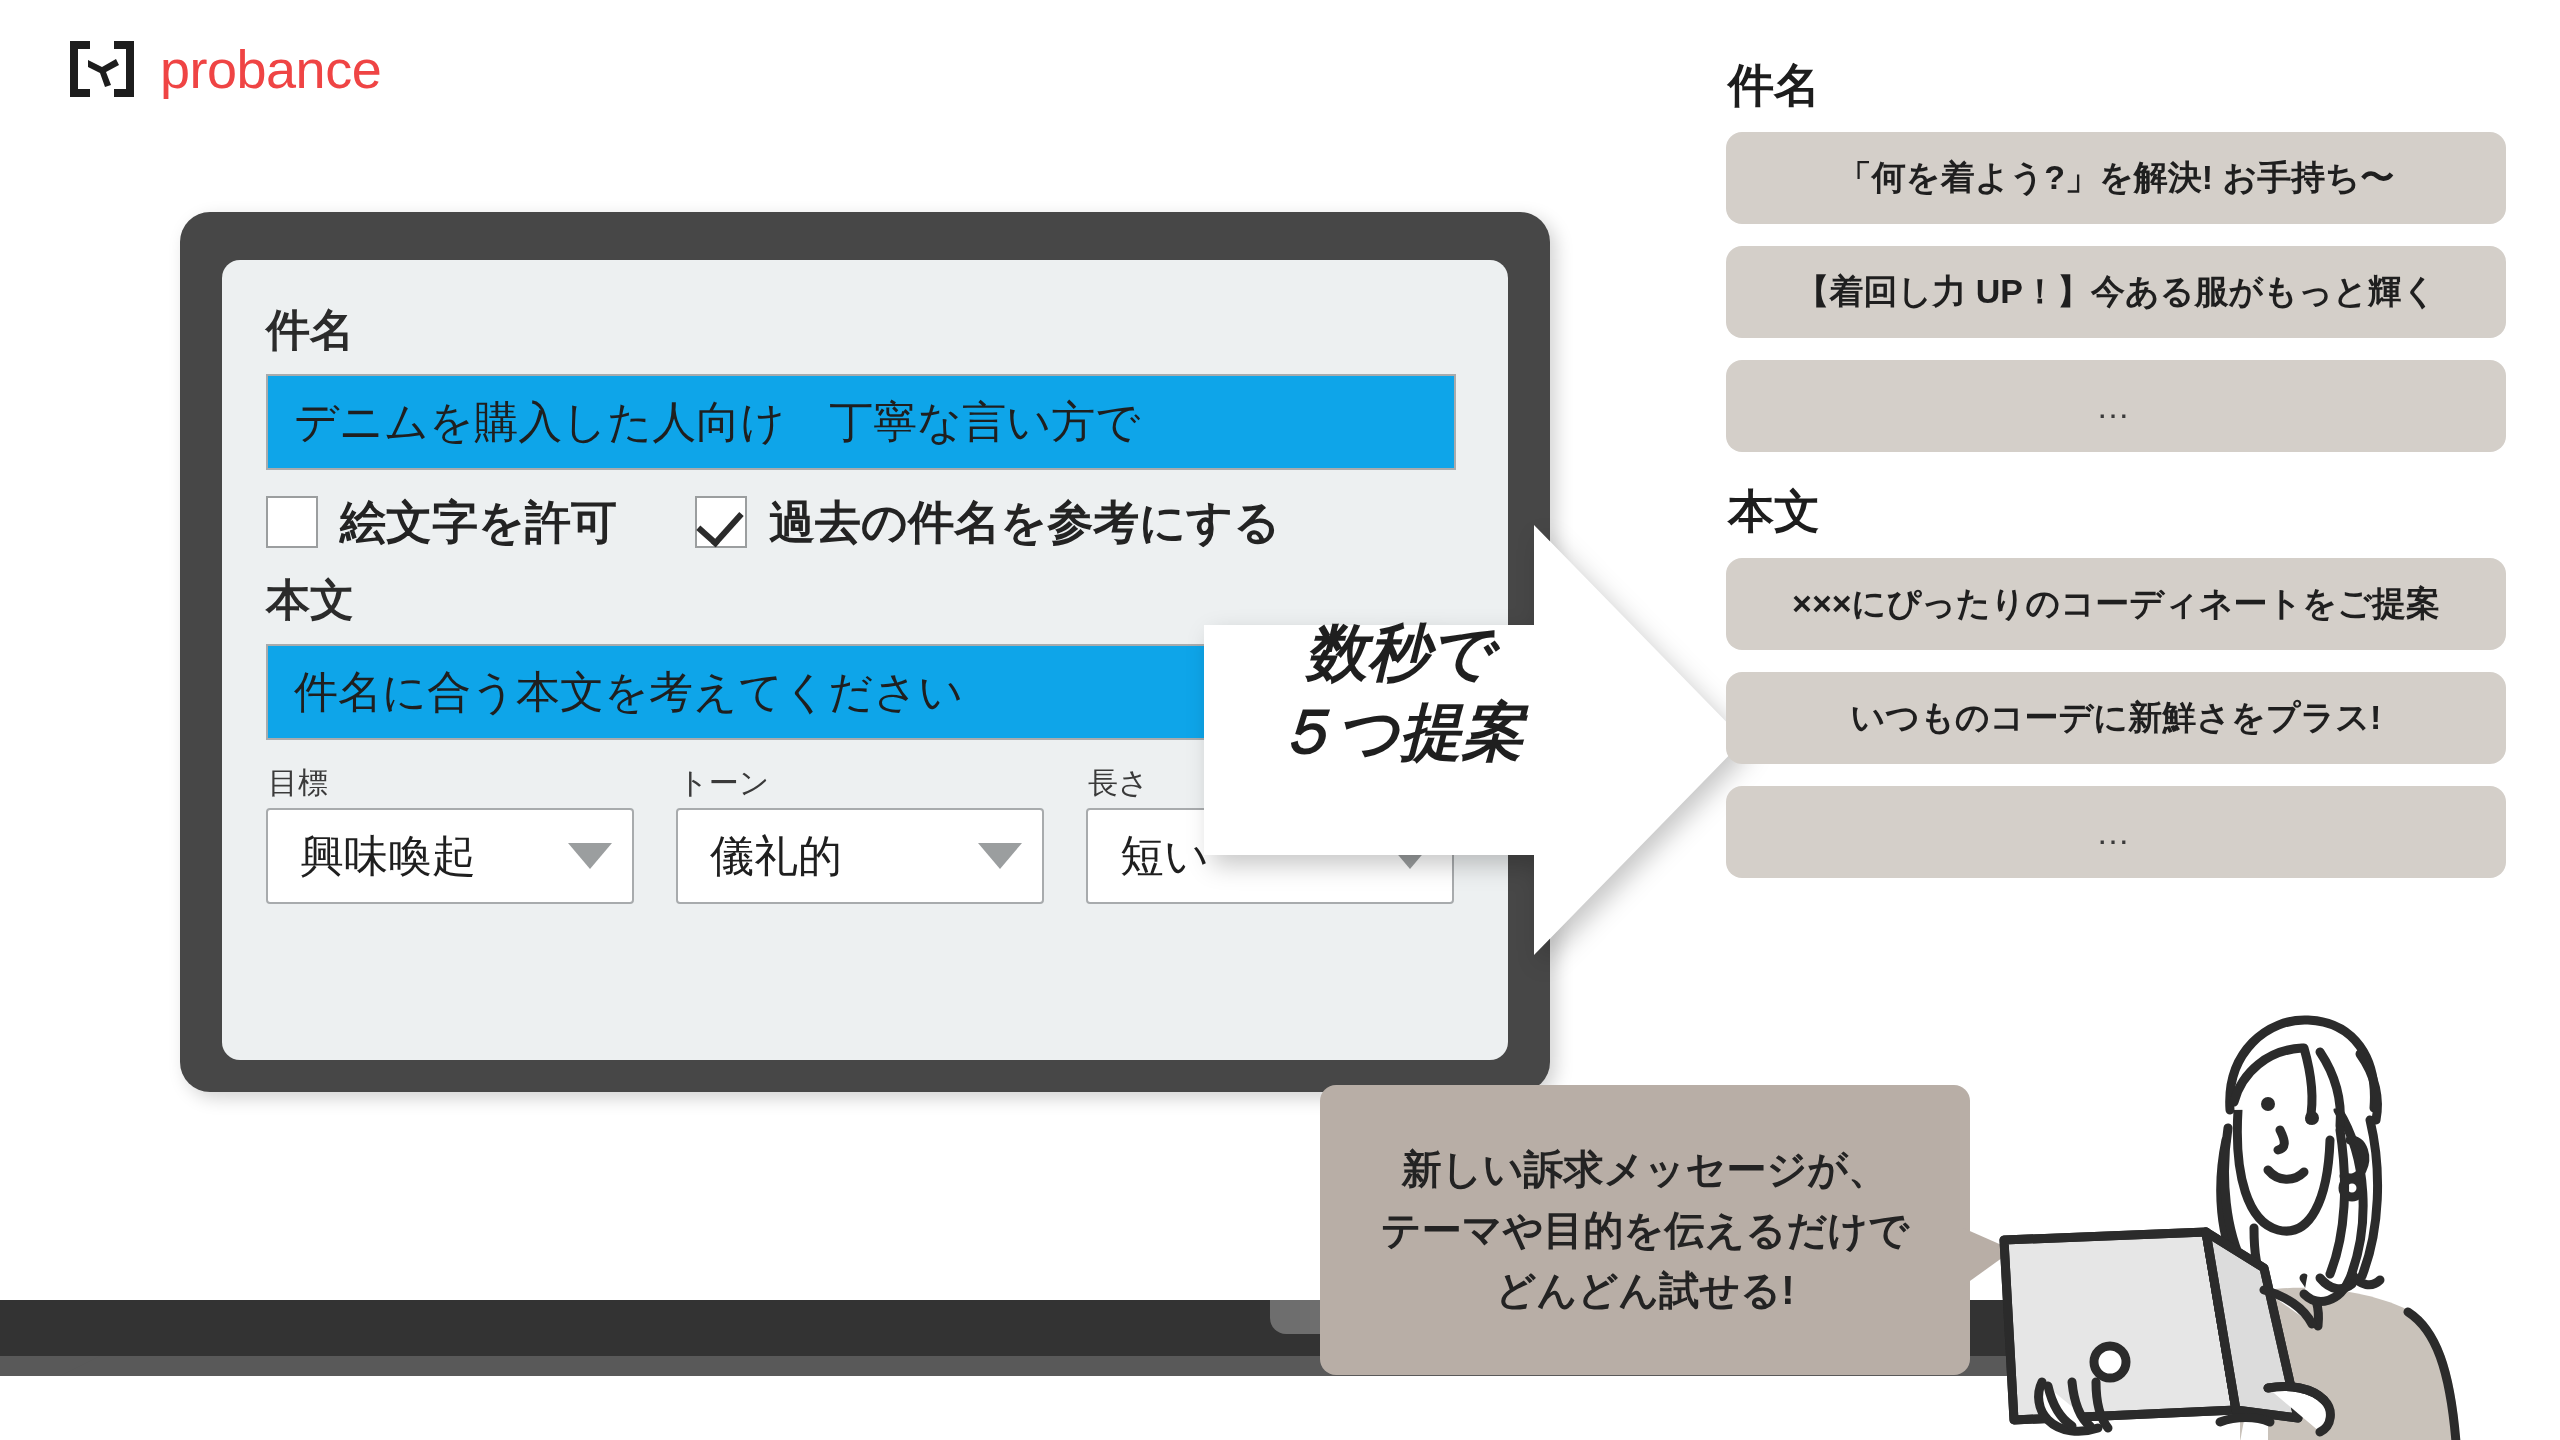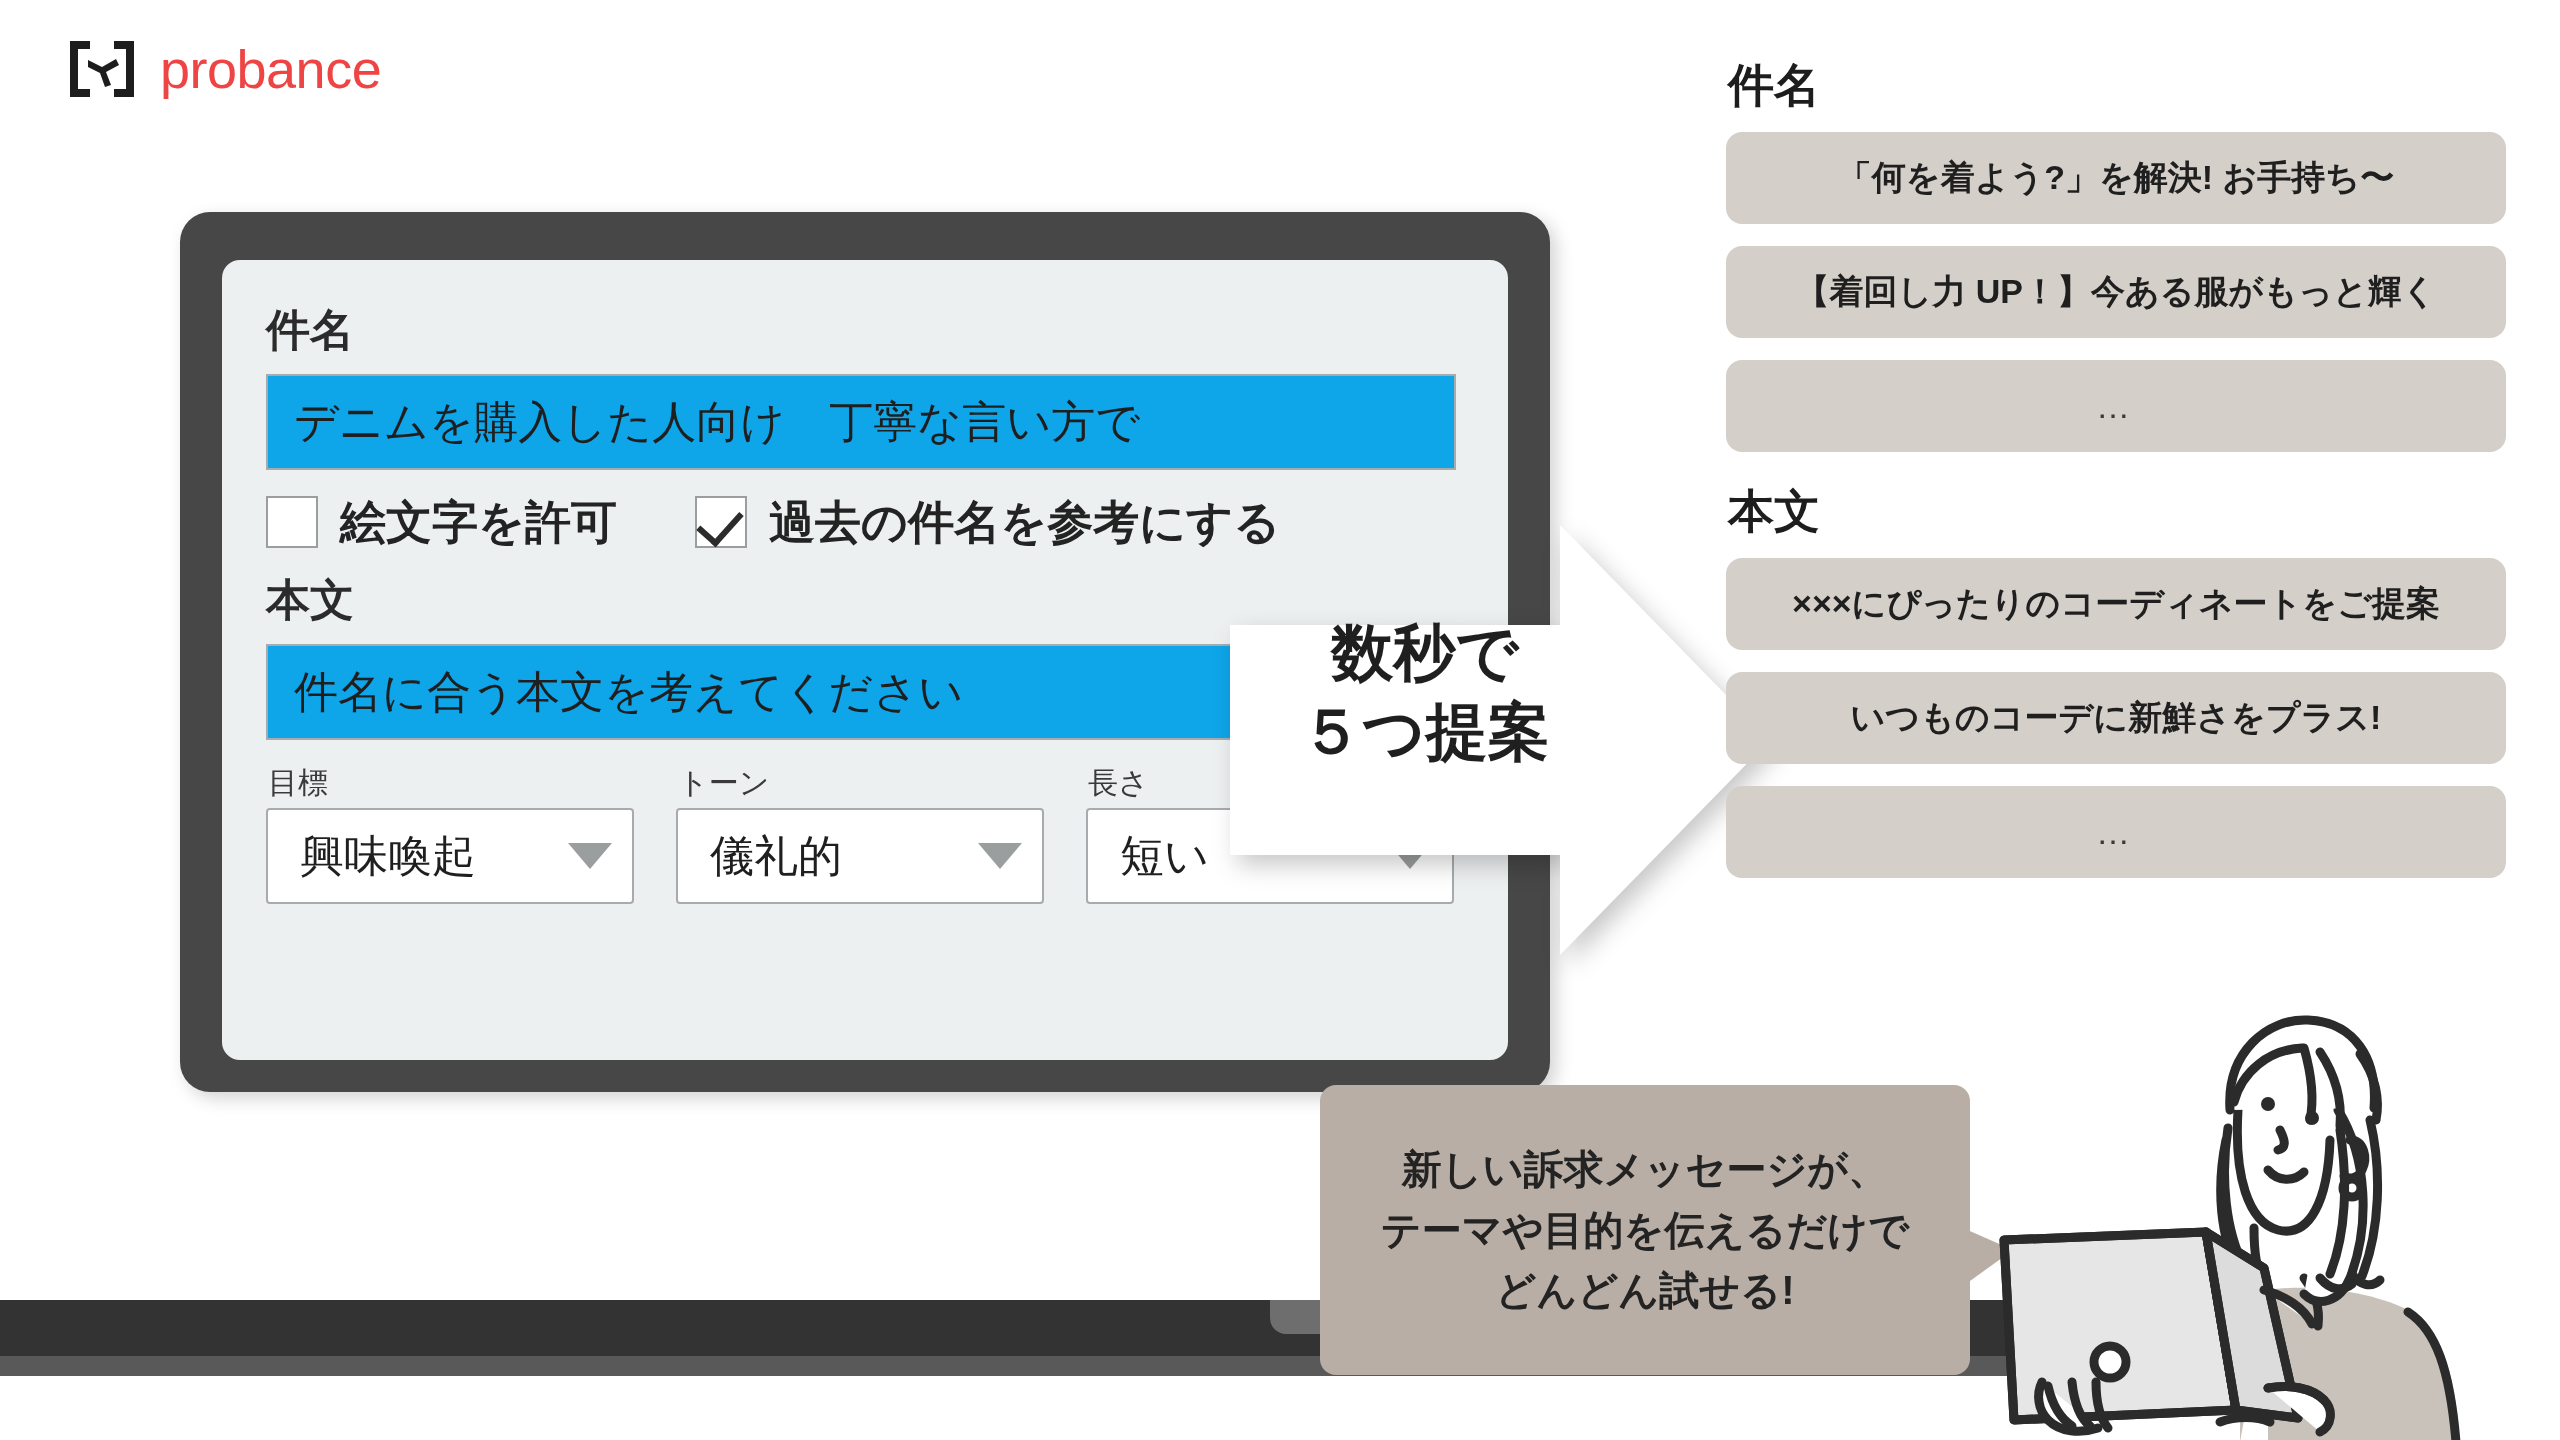--- a/index.html
+++ b/index.html
@@ -58,22 +58,22 @@
   .selcol{width:368px;}
   .sel-cap{font-size:30px;color:#3a3a3a;margin:0 0 10px 2px;line-height:1;}
   .sel-box{box-sizing:border-box;width:368px;height:96px;background:#ffffff;
            border:2px solid #a8abad;border-radius:4px;
            display:flex;align-items:center;justify-content:space-between;padding:0 20px 0 32px;}
   .sel-val{font-size:44px;color:#1f1f1f;white-space:nowrap;}
   .caret{width:0;height:0;border-left:22px solid transparent;border-right:22px solid transparent;
          border-top:26px solid #9b9e9f;flex:none;}
 
   
-  .arrow{position:absolute;left:1230px;top:525px;width:540px;height:430px;
-         filter:drop-shadow(8px 10px 12px rgba(0,0,0,.22));}
+  .arrow{position:absolute;left:1204px;top:525px;width:540px;height:430px;
+         filter:drop-shadow(8px 10px 12px rgba(0,0,0,.22));font-style:italic;}
   .arrow svg{display:block;}
   .arrow-text{
     position:absolute;left:30px;top:88px;width:330px;
     text-align:center;font-size:62px;font-weight:700;color:#1f1f1f;line-height:1.28;
   }
 
   
   .right{position:absolute;left:1726px;top:62px;width:780px;}
   .right-head{font-size:46px;font-weight:700;color:#1d1d1d;line-height:1;margin:0 0 24px 2px;}
   .card{

